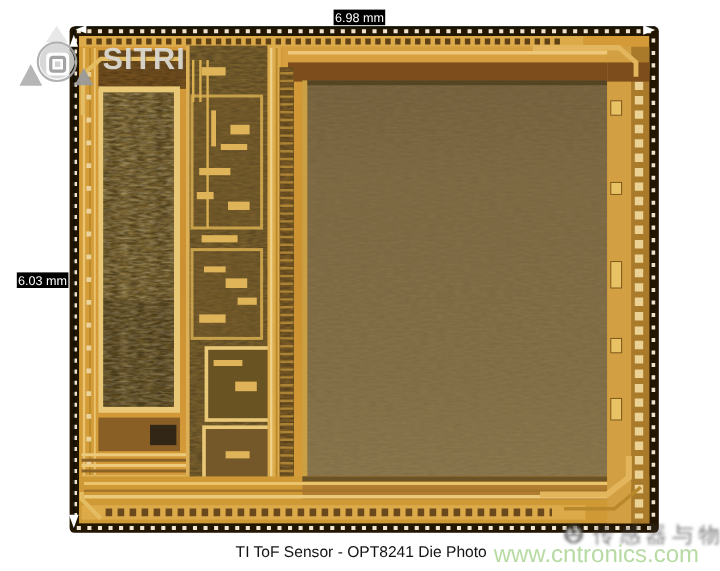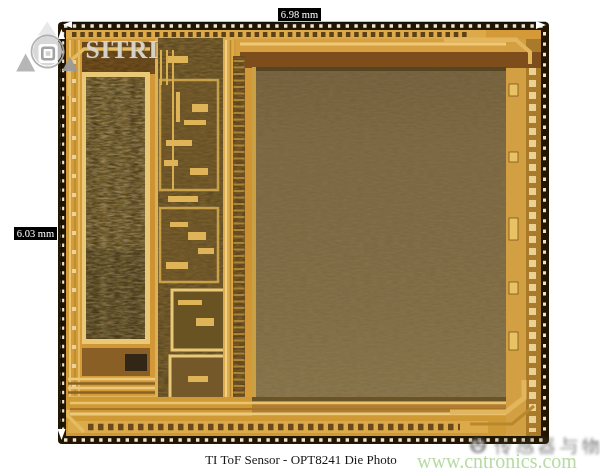--- a/index.html
+++ b/index.html
@@ -1,17 +1,17 @@
 <!DOCTYPE html>
 <html><head>
 <meta charset="utf-8">
 <style>
   html,body{margin:0;padding:0;background:#ffffff;}
   #page{position:relative;width:600px;height:476px;background:#f97316;overflow:hidden;
-        font-family:Liberation Serif, serif;}
+        font-family:Liberation Sans, sans-serif;}
 </style>
 </head>
 <body>
 <div id="page">
 <svg width="600" height="476" viewBox="0 0 600 476">
   <defs>
     <linearGradient id="goldbase" x1="0" y1="0" x2="0" y2="1">
       <stop offset="0" stop-color="#d59a39"></stop>
       <stop offset="0.5" stop-color="#cb9030"></stop>
       <stop offset="1" stop-color="#d79e3c"></stop>

